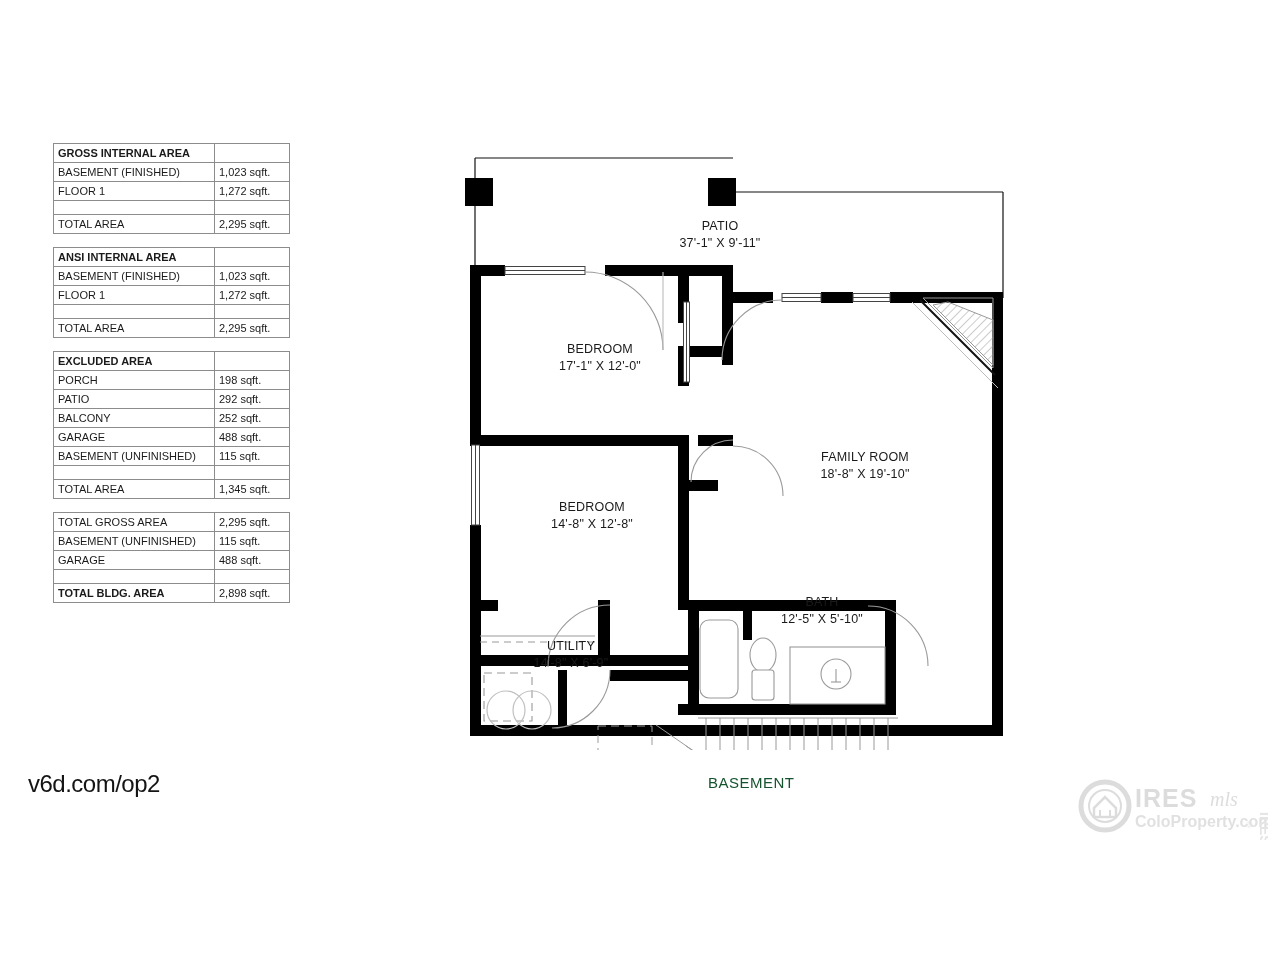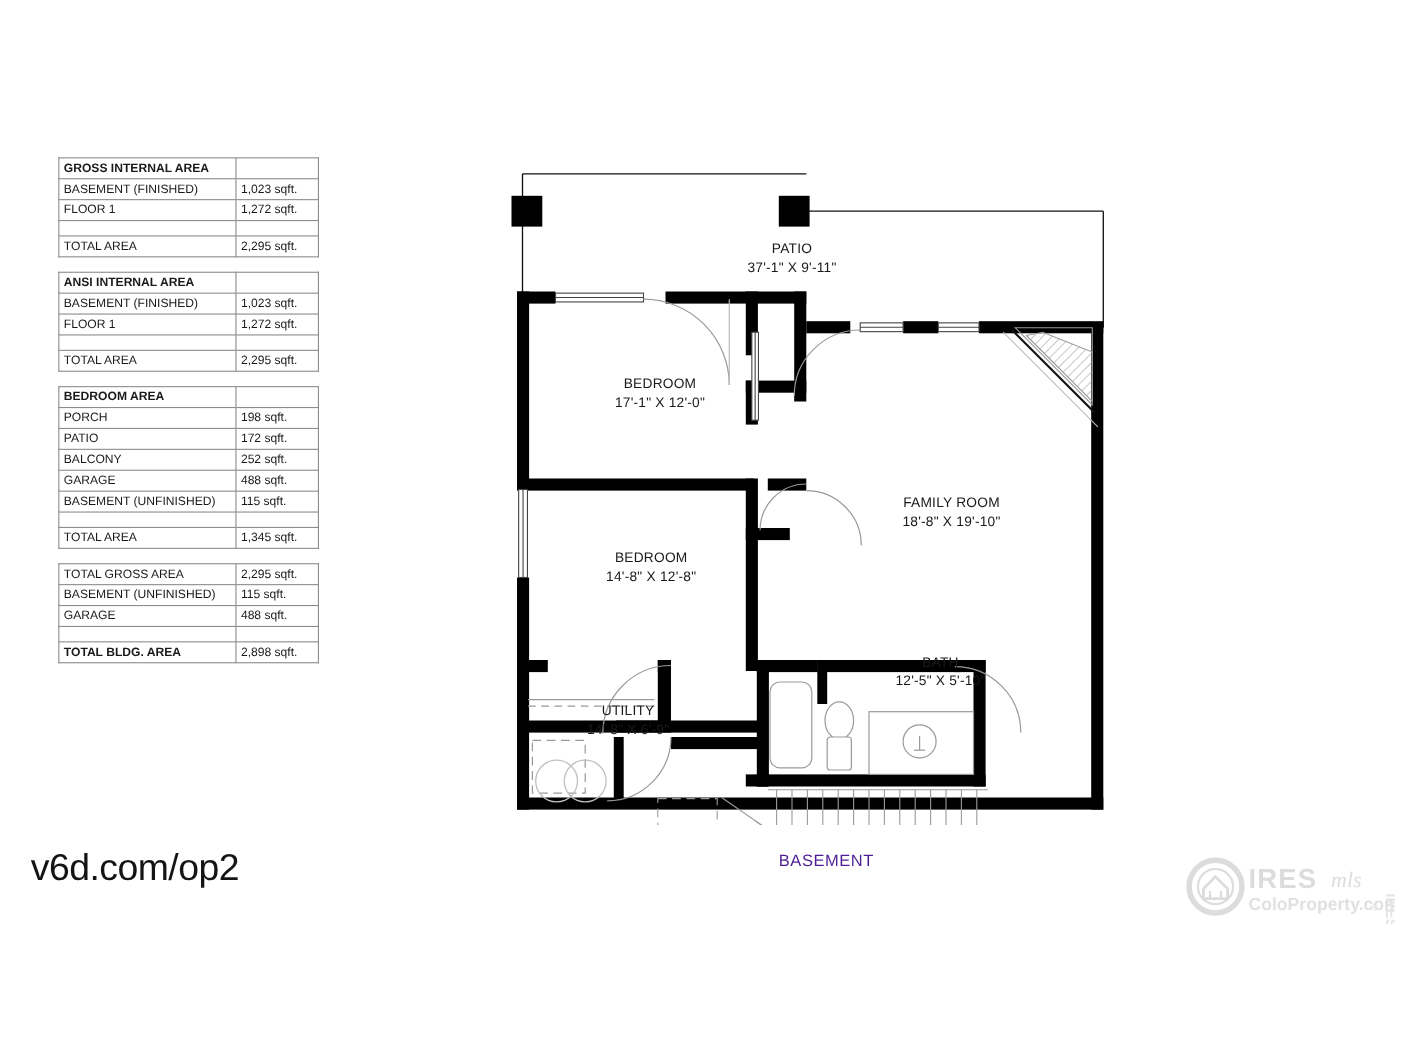--- a/index.html
+++ b/index.html
@@ -22,25 +22,25 @@
   td.lbl{width:152px;}
   td.val{width:66px;text-align:left;}
   td.indent{padding-left:11px;}
   td.bold{font-weight:bold;}
   tr.spacer td{height:9px;border-left:1px solid #8c8c8c;border-right:1px solid #8c8c8c;border-top:1px solid #8c8c8c;border-bottom:1px solid #8c8c8c;}
   table.gap{margin-bottom:9px;}
 
   
   #watermark{
     position:absolute;left:28px;top:770px;
-    font-size:34px;font-weight:400;letter-spacing:-0.5px;color:#141414;
+    font-size:24px;font-weight:400;letter-spacing:-0.5px;color:#141414;
   }
   #plan-caption{
     position:absolute;left:708px;top:774px;
-    font-size:15px;letter-spacing:0.5px;color:#4c1d95;
+    font-size:15px;letter-spacing:0.5px;color:#14532d;
   }
   #logo{
     position:absolute;left:1078px;top:778px;width:190px;height:62px;
     opacity:.30;
   }
 
   
   #plan{position:absolute;left:450px;top:150px;width:580px;height:600px;}
   #plan svg{display:block;}
 
@@ -102,30 +102,30 @@
       <tr>
         <td class="lbl">TOTAL AREA</td>
         <td class="val">2,295 sqft.</td>
       </tr>
     </tbody>
   </table>
 
   <table class="area">
     <tbody>
       <tr>
-        <td class="lbl bold">BEDROOM AREA</td>
+        <td class="lbl bold">EXCLUDED AREA</td>
         <td class="val"></td>
       </tr>
       <tr>
         <td class="lbl indent">PORCH</td>
         <td class="val">198 sqft.</td>
       </tr>
       <tr>
         <td class="lbl indent">PATIO</td>
-        <td class="val">172 sqft.</td>
+        <td class="val">292 sqft.</td>
       </tr>
       <tr>
         <td class="lbl indent">BALCONY</td>
         <td class="val">252 sqft.</td>
       </tr>
       <tr>
         <td class="lbl indent">GARAGE</td>
         <td class="val">488 sqft.</td>
       </tr>
       <tr>
@@ -388,21 +388,21 @@
 <div class="rm-label" style="left:775px;top:426px;width:180px;margin-top:23px;">
   <span class="nm">FAMILY ROOM</span>
   <span class="dm">18'-8" X 19'-10"</span>
 </div>
 
 <div class="rm-label" style="left:512px;top:499px;width:160px;">
   <span class="nm">BEDROOM</span>
   <span class="dm">14'-8" X 12'-8"</span>
 </div>
 
-<div class="rm-label" style="left:780px;top:594px;width:150px;">
+<div class="rm-label" style="left:747px;top:594px;width:150px;">
   <span class="nm">BATH</span>
   <span class="dm">12'-5" X 5'-10"</span>
 </div>
 
 <div class="rm-label" style="left:496px;top:638px;width:150px;">
   <span class="nm">UTILITY</span>
   <span class="dm">14'-8" X 6'-9"</span>
 </div>
 
 <div id="watermark">v6d.com/op2</div>

